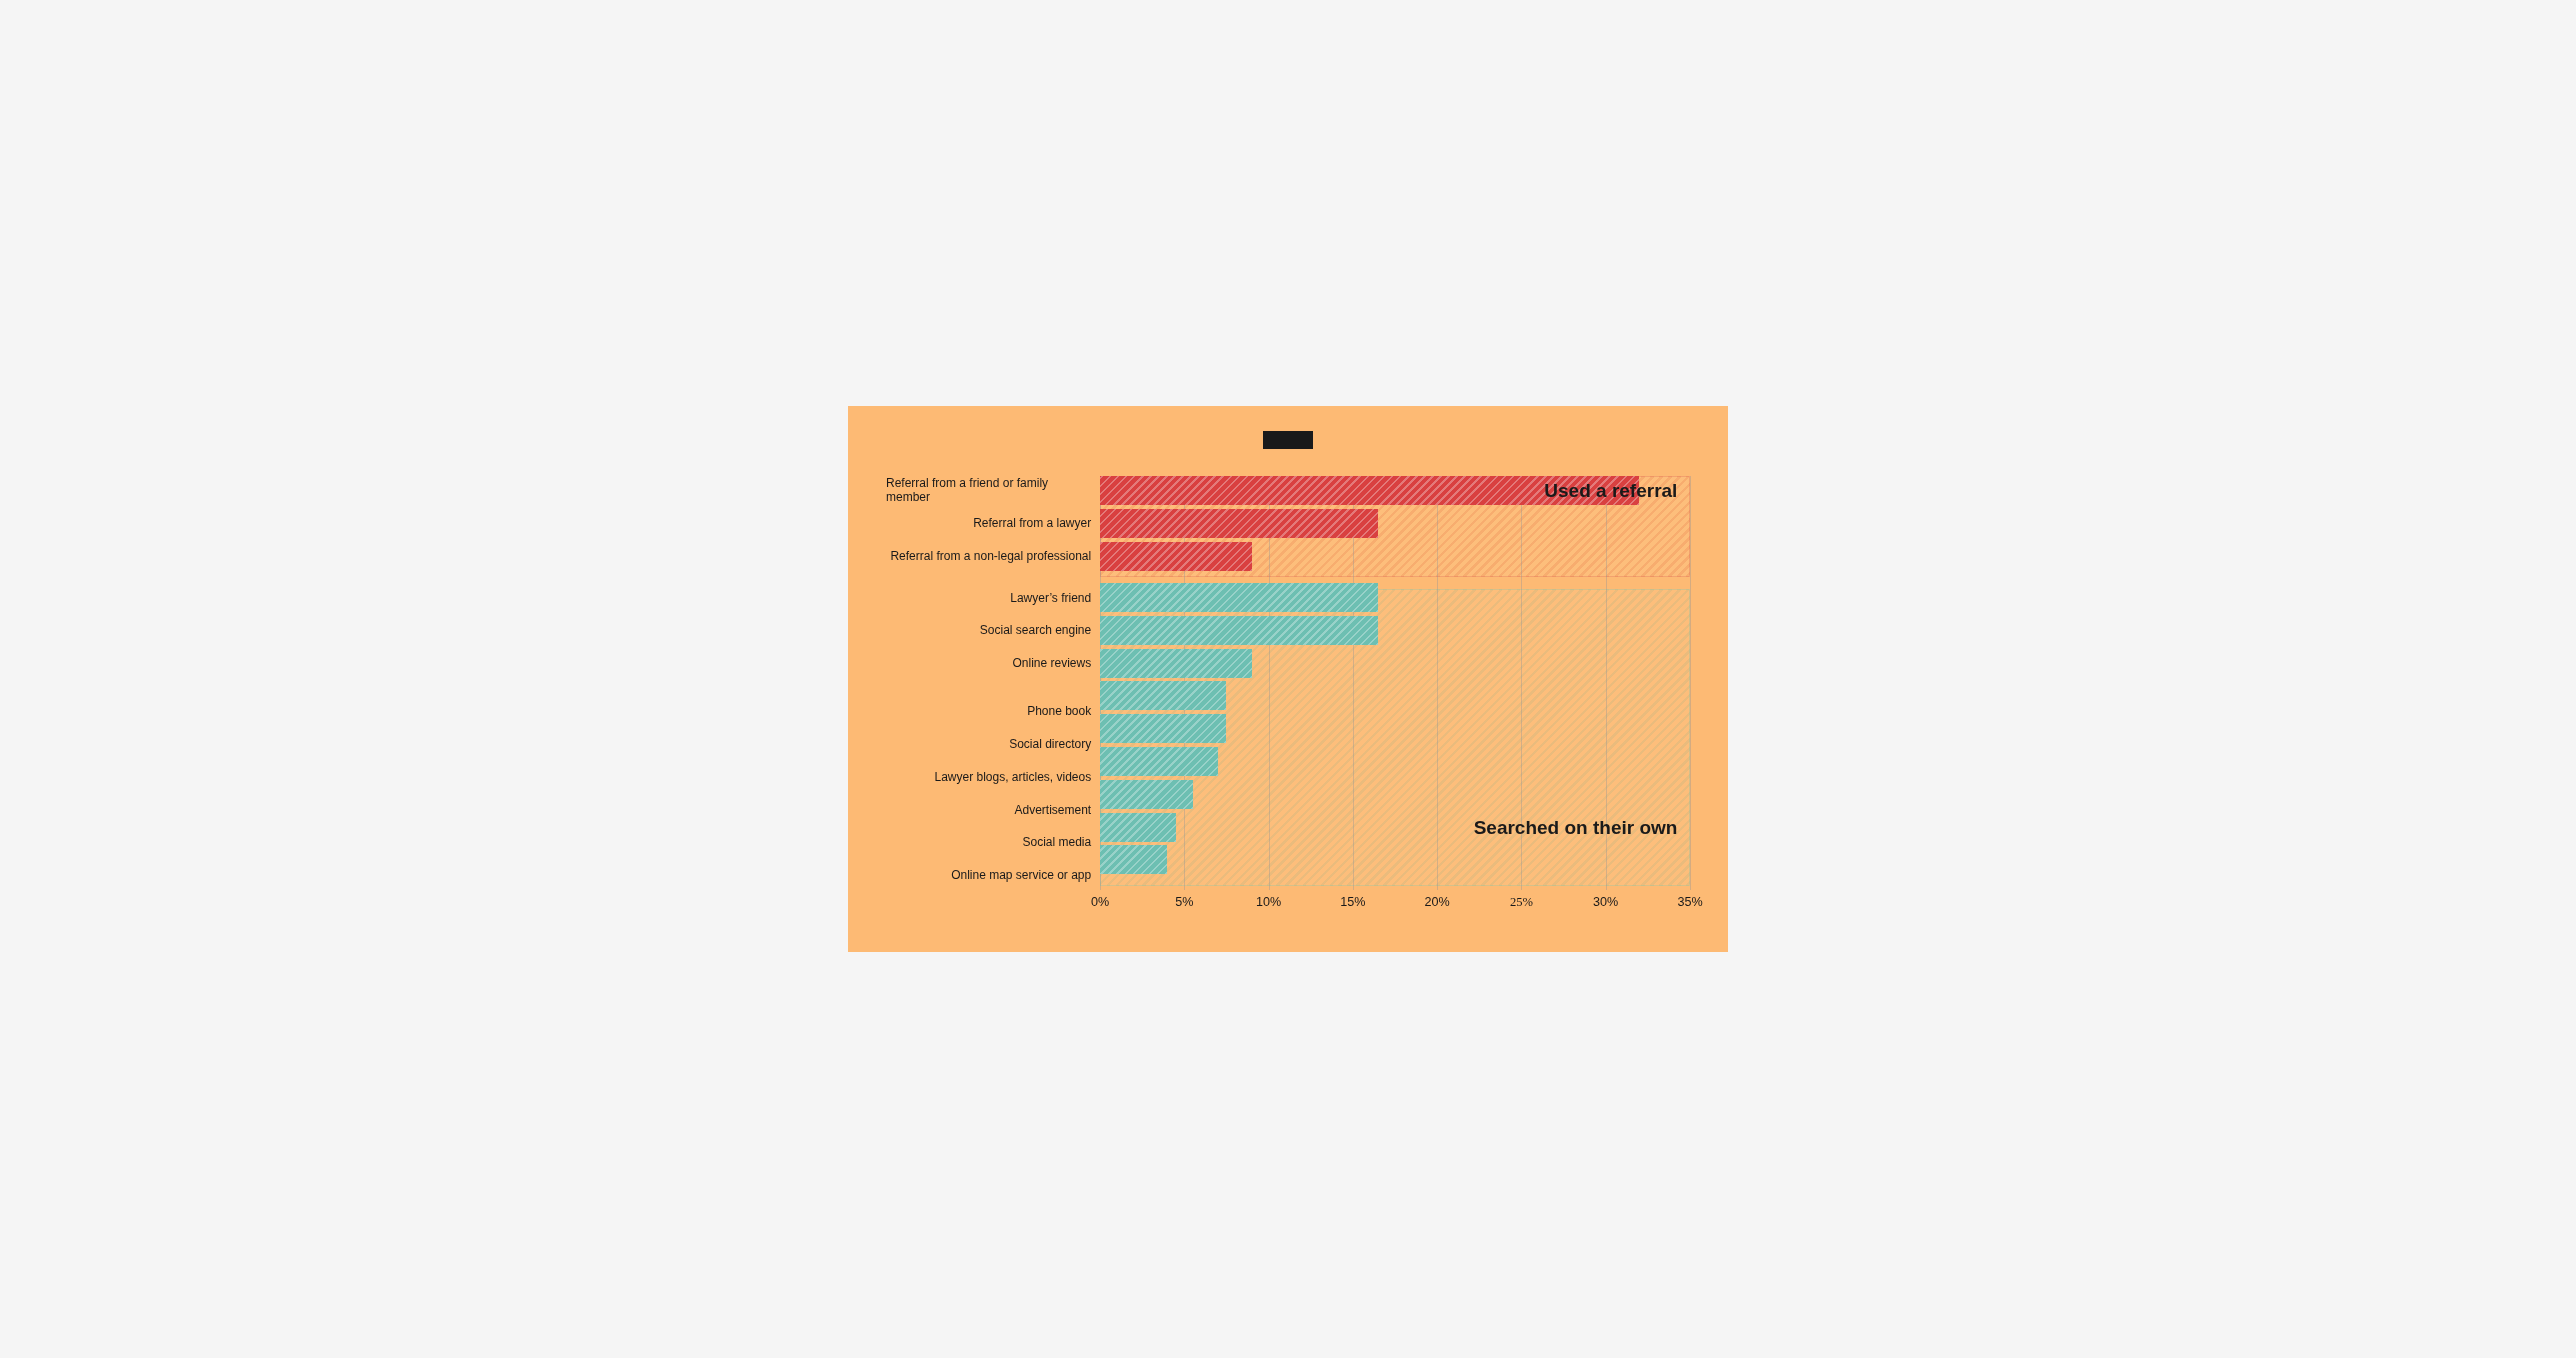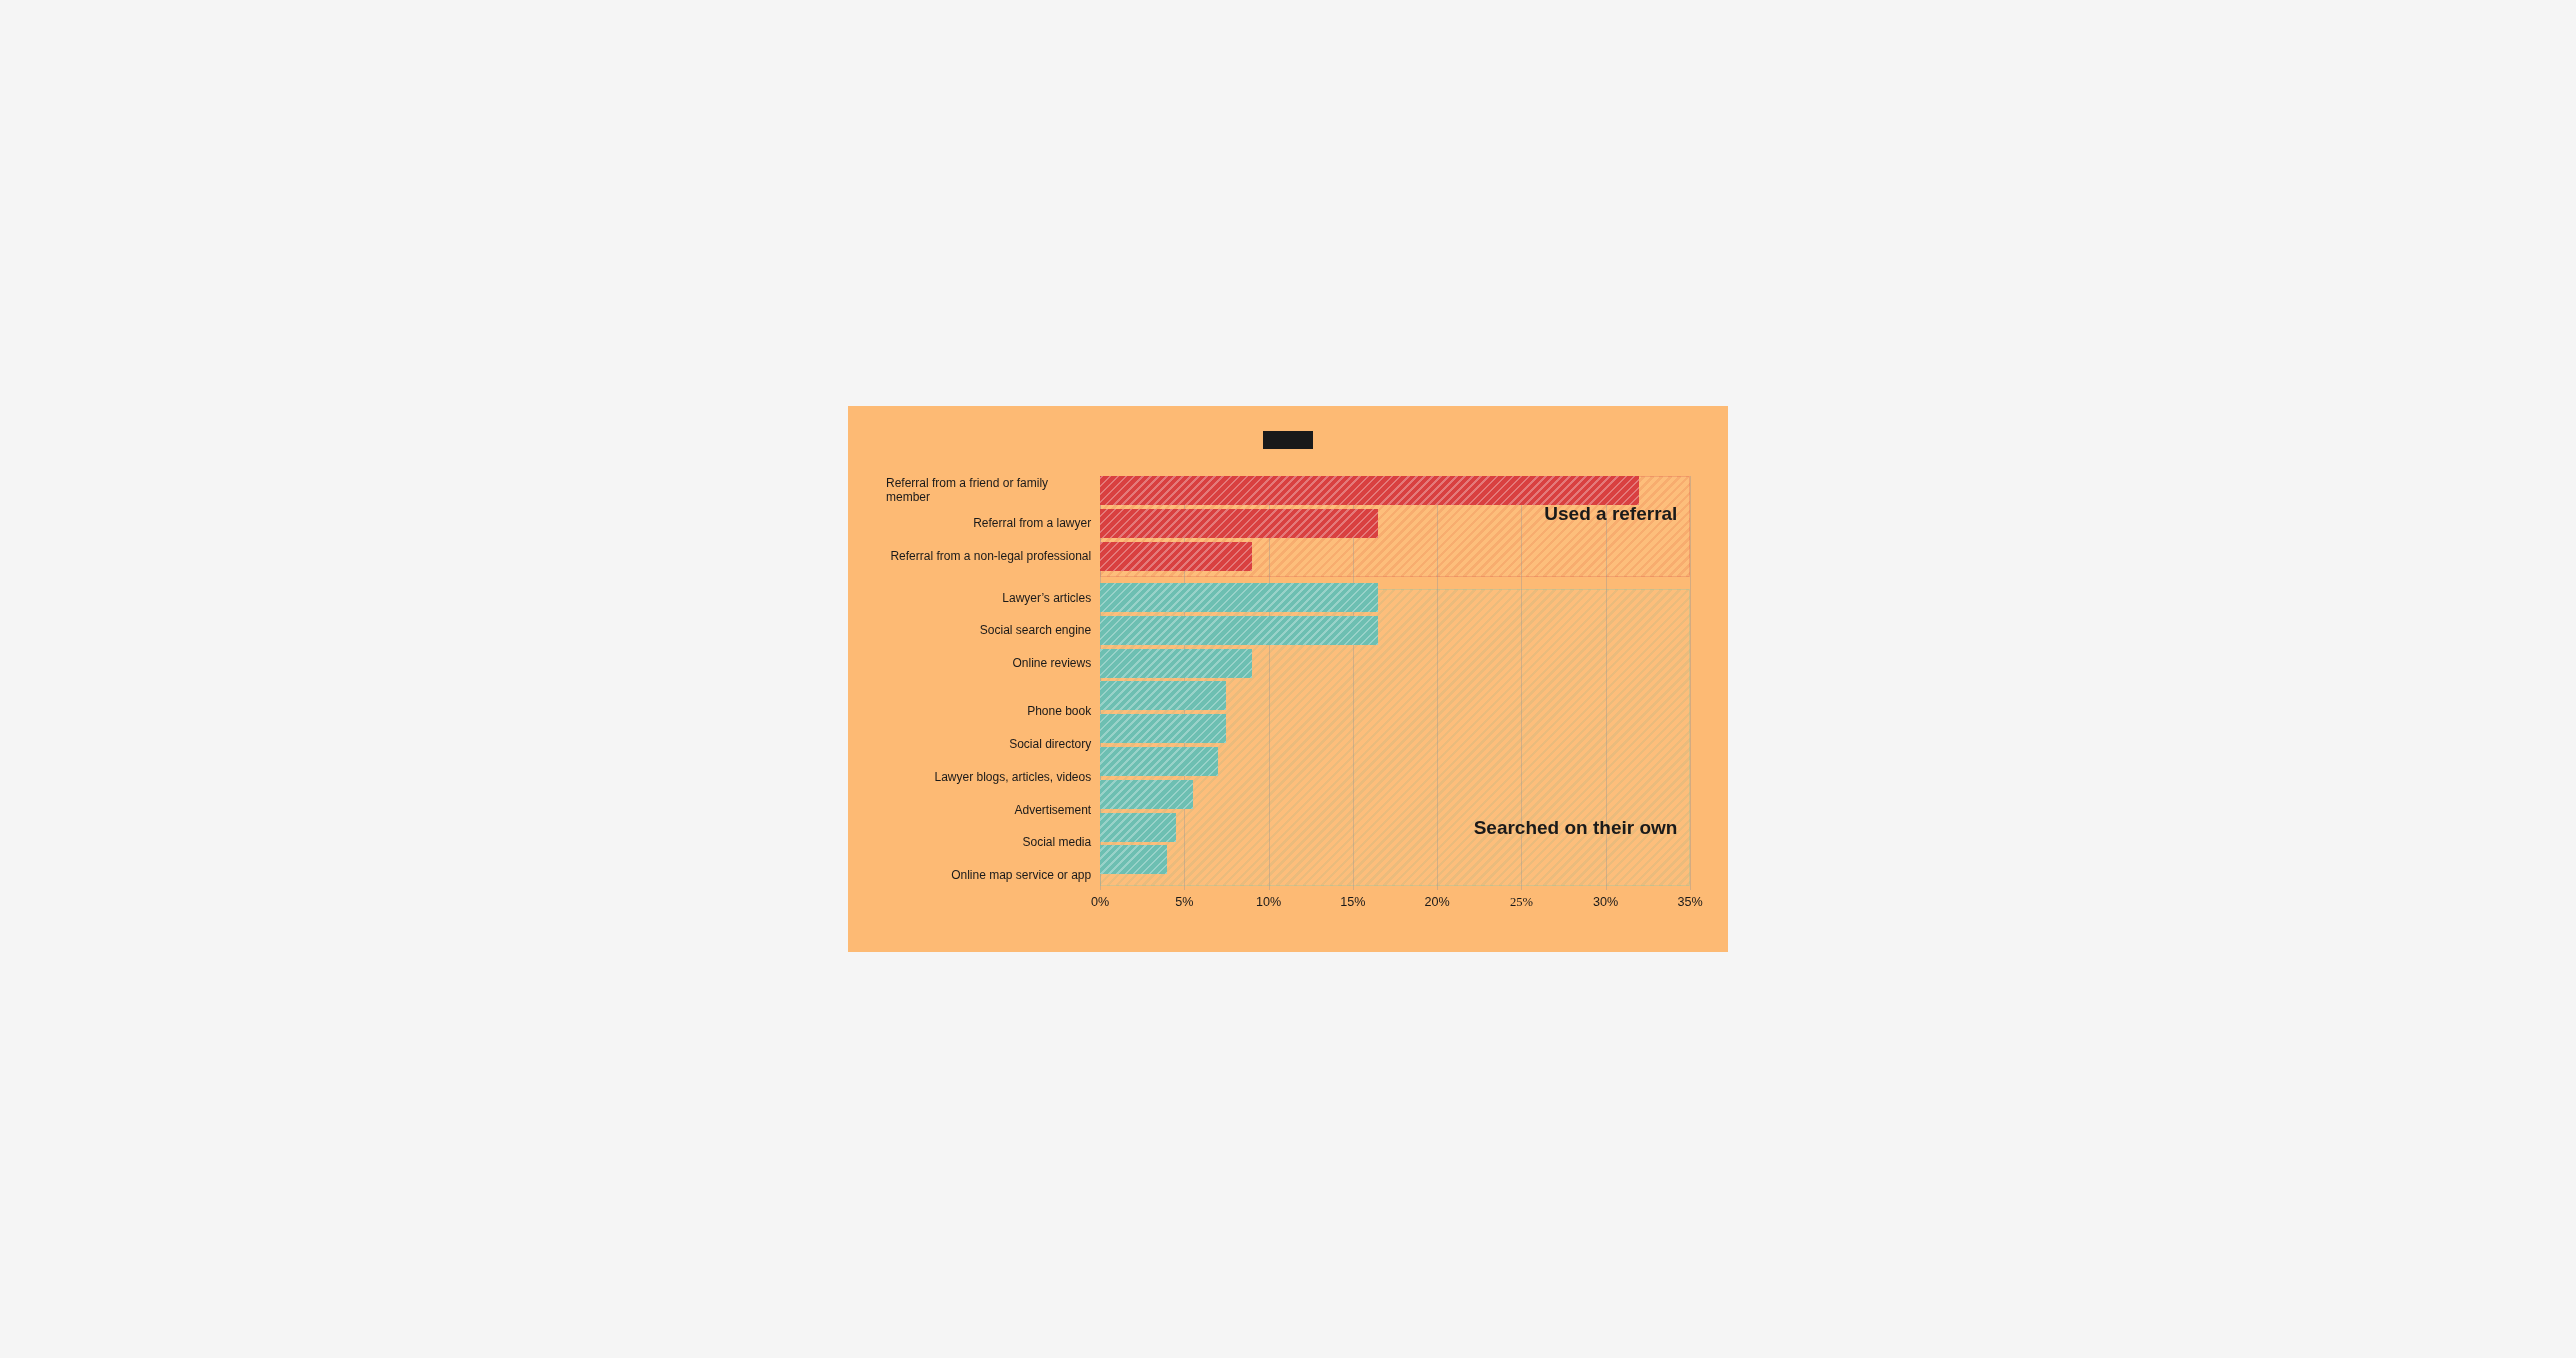--- a/index.html
+++ b/index.html
@@ -177,21 +177,21 @@
   <div class="chart-title-wrapper">
     <div class="chart-title"></div>
   </div>
 
   <div class="chart-area">
 
     <div class="labels-col" id="labels-col">
         <div class="label-item" style="height: 29px; margin-bottom: 3.8px;">Referral from a friend or family member</div>
         <div class="label-item" style="height: 29px; margin-bottom: 3.8px;">Referral from a lawyer</div>
         <div class="label-item" style="height: 29px; margin-bottom: 12.6px;">Referral from a non-legal professional</div>
-        <div class="label-item" style="height: 29px; margin-bottom: 3.8px;">Lawyer’s articles</div>
+        <div class="label-item" style="height: 29px; margin-bottom: 3.8px;">Lawyer’s friend</div>
         <div class="label-item" style="height: 29px; margin-bottom: 3.8px;">Social search engine</div>
         <div class="label-item" style="height: 29px; margin-bottom: 19px; text-align: right;">Online reviews</div>
         <div class="label-item" style="height: 29px; margin-bottom: 3.8px;">Phone book</div>
         <div class="label-item" style="height: 29px; margin-bottom: 3.8px;">Social directory</div>
         <div class="label-item" style="height: 29px; margin-bottom: 3.8px;">Lawyer blogs, articles, videos</div>
         <div class="label-item" style="height: 29px; margin-bottom: 3.8px;">Advertisement</div>
         <div class="label-item" style="height: 29px; margin-bottom: 3.8px; text-align: center;">Social media</div>
         <div class="label-item" style="height: 29px; margin-bottom: 0px;">Online map service or app</div>
       </div>
 
@@ -274,21 +274,21 @@
             <div class="bar bar-own" style="width: 100%; height: 100%; background: rgb(109, 191, 178); position: absolute; top: 0px; left: 0px;"></div>
             <div style="position: absolute; top: 0px; left: 0px; width: 100%; height: 100%; background: repeating-linear-gradient(-45deg, rgba(255, 255, 255, 0.3), rgba(255, 255, 255, 0.3) 1.9px, transparent 1.9px, transparent 5.7px);"></div>
           </div>
         </div>
         <div class="bar-row" style="height: 29px; margin-bottom: 0px; position: relative; z-index: 3;">
           <div style="width: 11.429%; height: 100%; position: relative; flex-shrink: 0;">
             <div class="bar bar-own" style="width: 100%; height: 100%; background: rgb(109, 191, 178); position: absolute; top: 0px; left: 0px;"></div>
             <div style="position: absolute; top: 0px; left: 0px; width: 100%; height: 100%; background: repeating-linear-gradient(-45deg, rgba(255, 255, 255, 0.3), rgba(255, 255, 255, 0.3) 1.9px, transparent 1.9px, transparent 5.7px);"></div>
           </div>
         </div>
-        <div class="annotation-referral" style="right: 12.6px; top: 27px; text-align: right;">Used a referral</div>
+        <div class="annotation-referral" style="right: 12.6px; top: 4px; text-align: right;">Used a referral</div>
         <div class="annotation-own" style="right: 12.6px; bottom: 50px; text-align: right;">Searched on their own</div>
       </div>
   </div>
 
   <div class="x-axis" id="x-axis" style="height:19px; position:relative; margin-left:214px;">
   <div class="x-tick" style="left: 0%;">0%</div>
       <div class="x-tick" style="left: 14.286%;">5%</div>
       <div class="x-tick" style="left: 28.571%;">10%</div>
       <div class="x-tick" style="left: 42.857%;">15%</div>
       <div class="x-tick" style="left: 57.143%;">20%</div>

